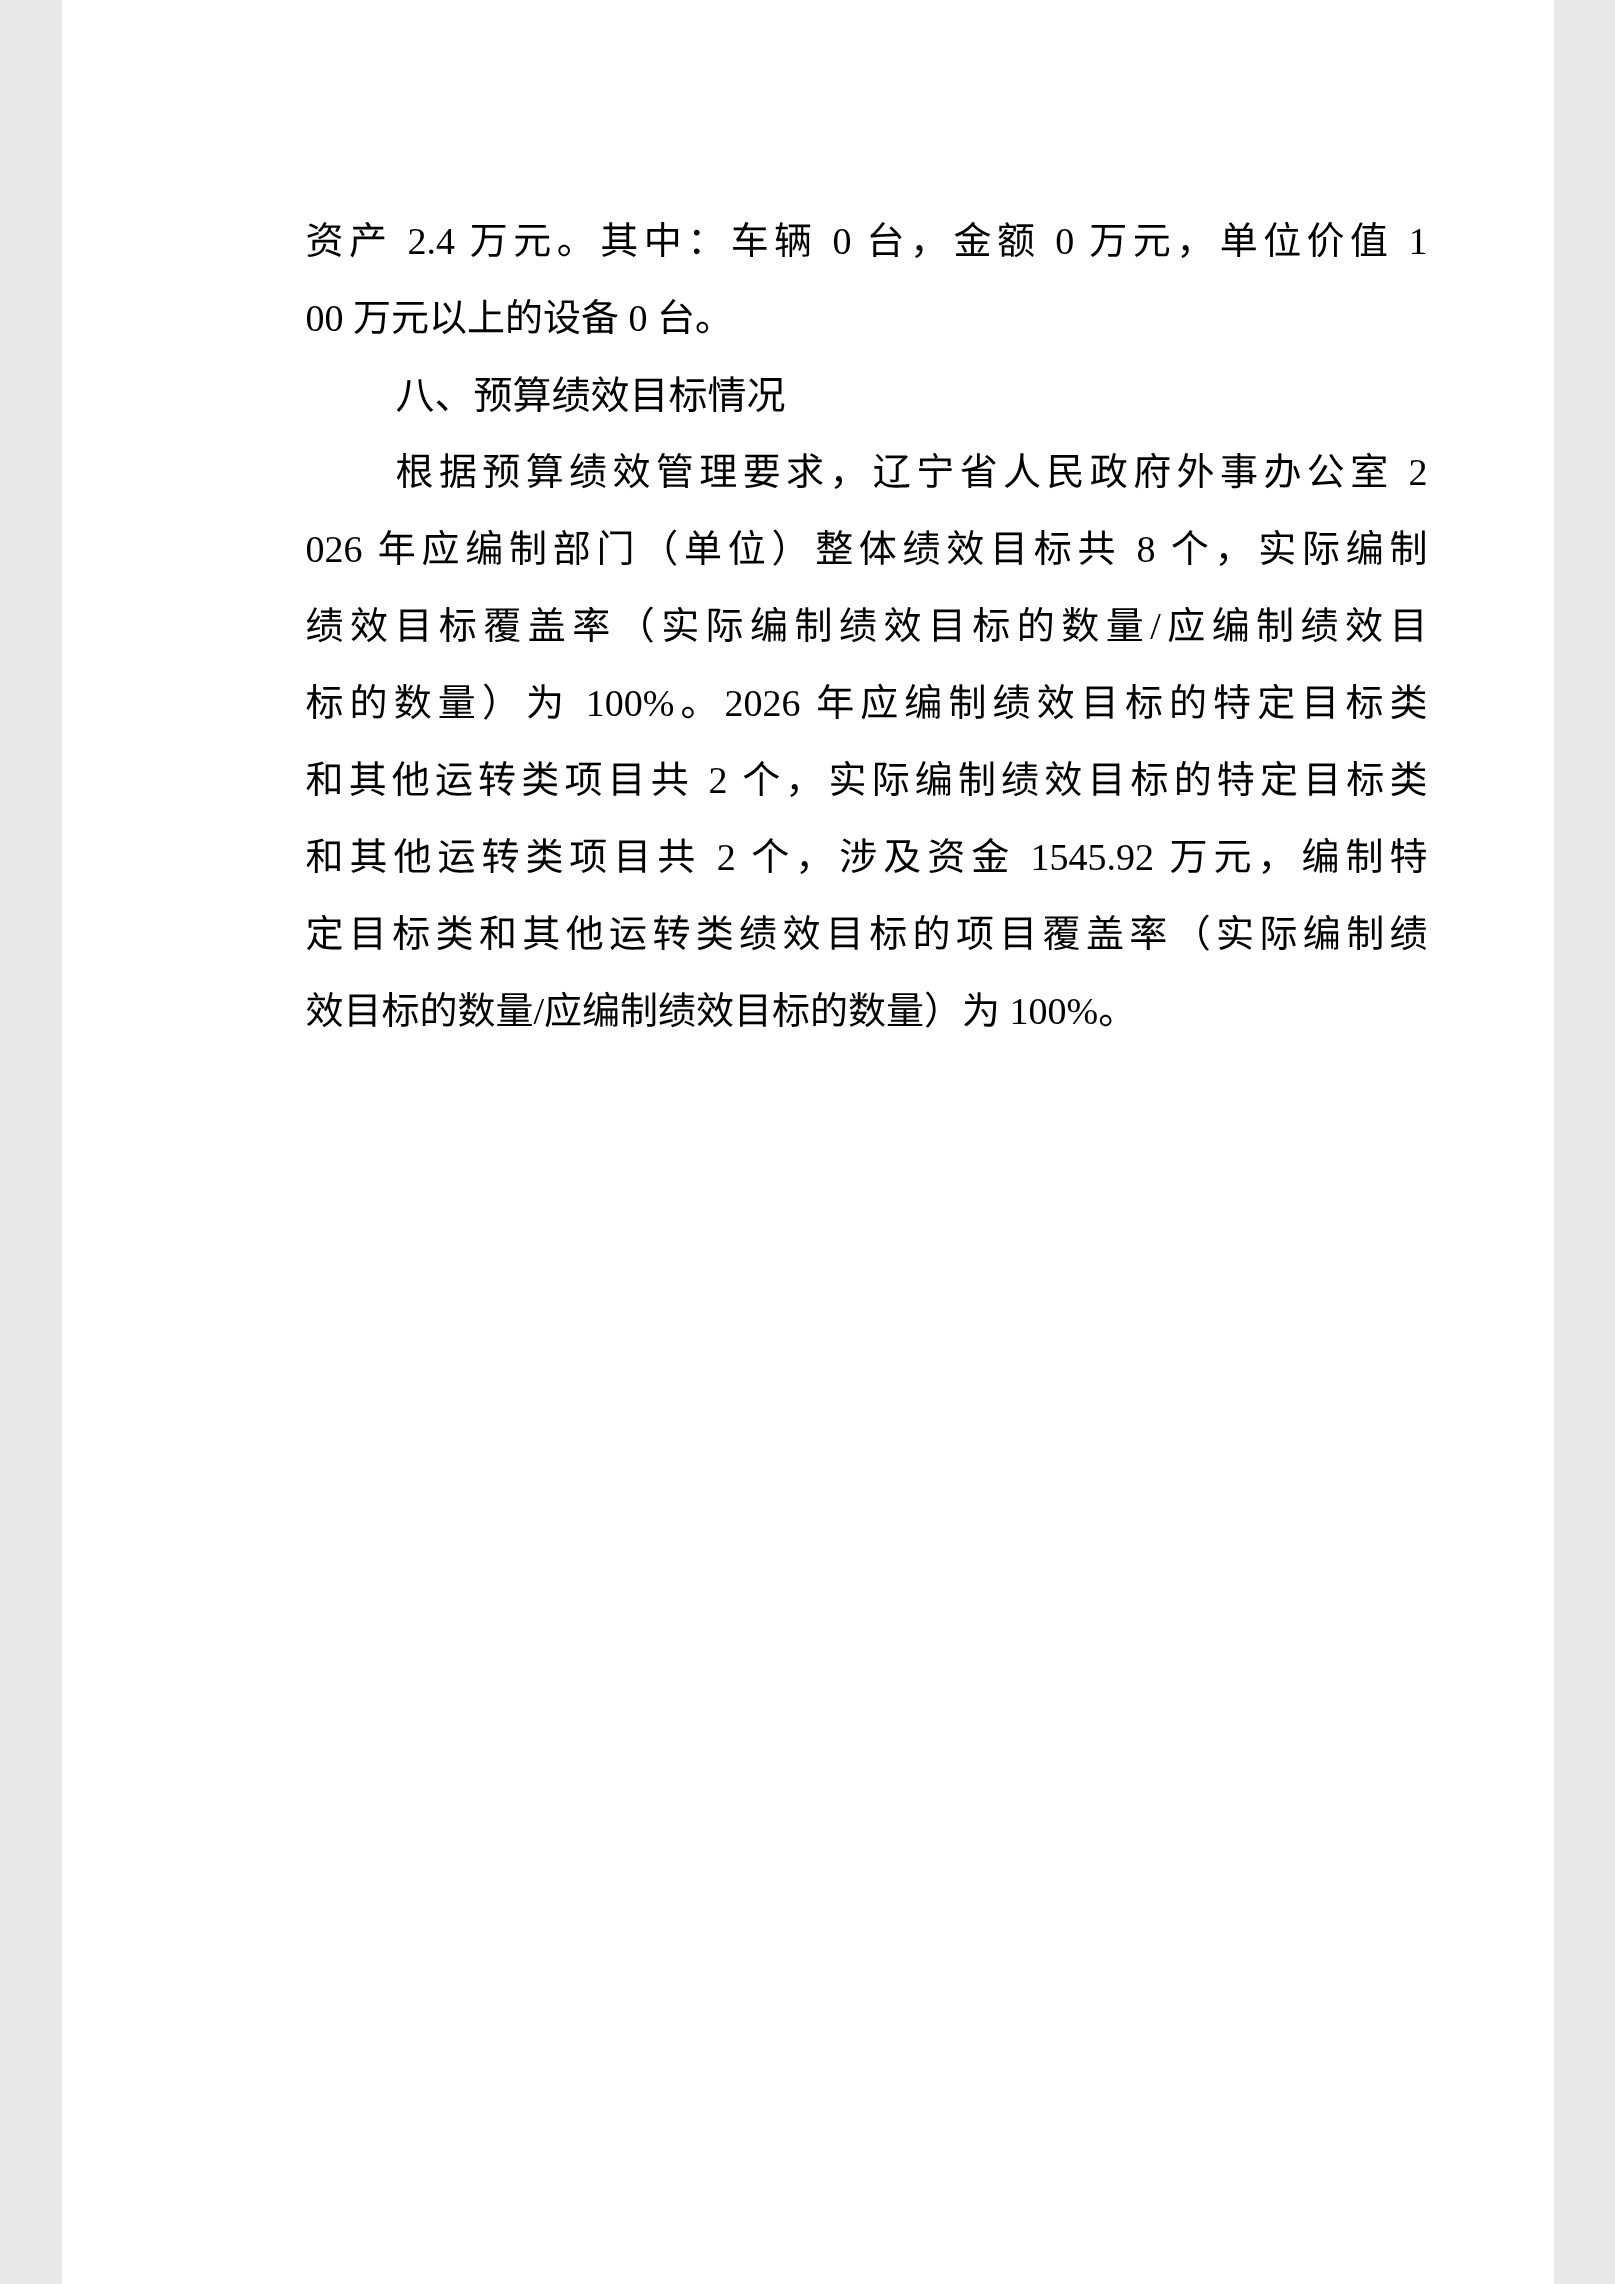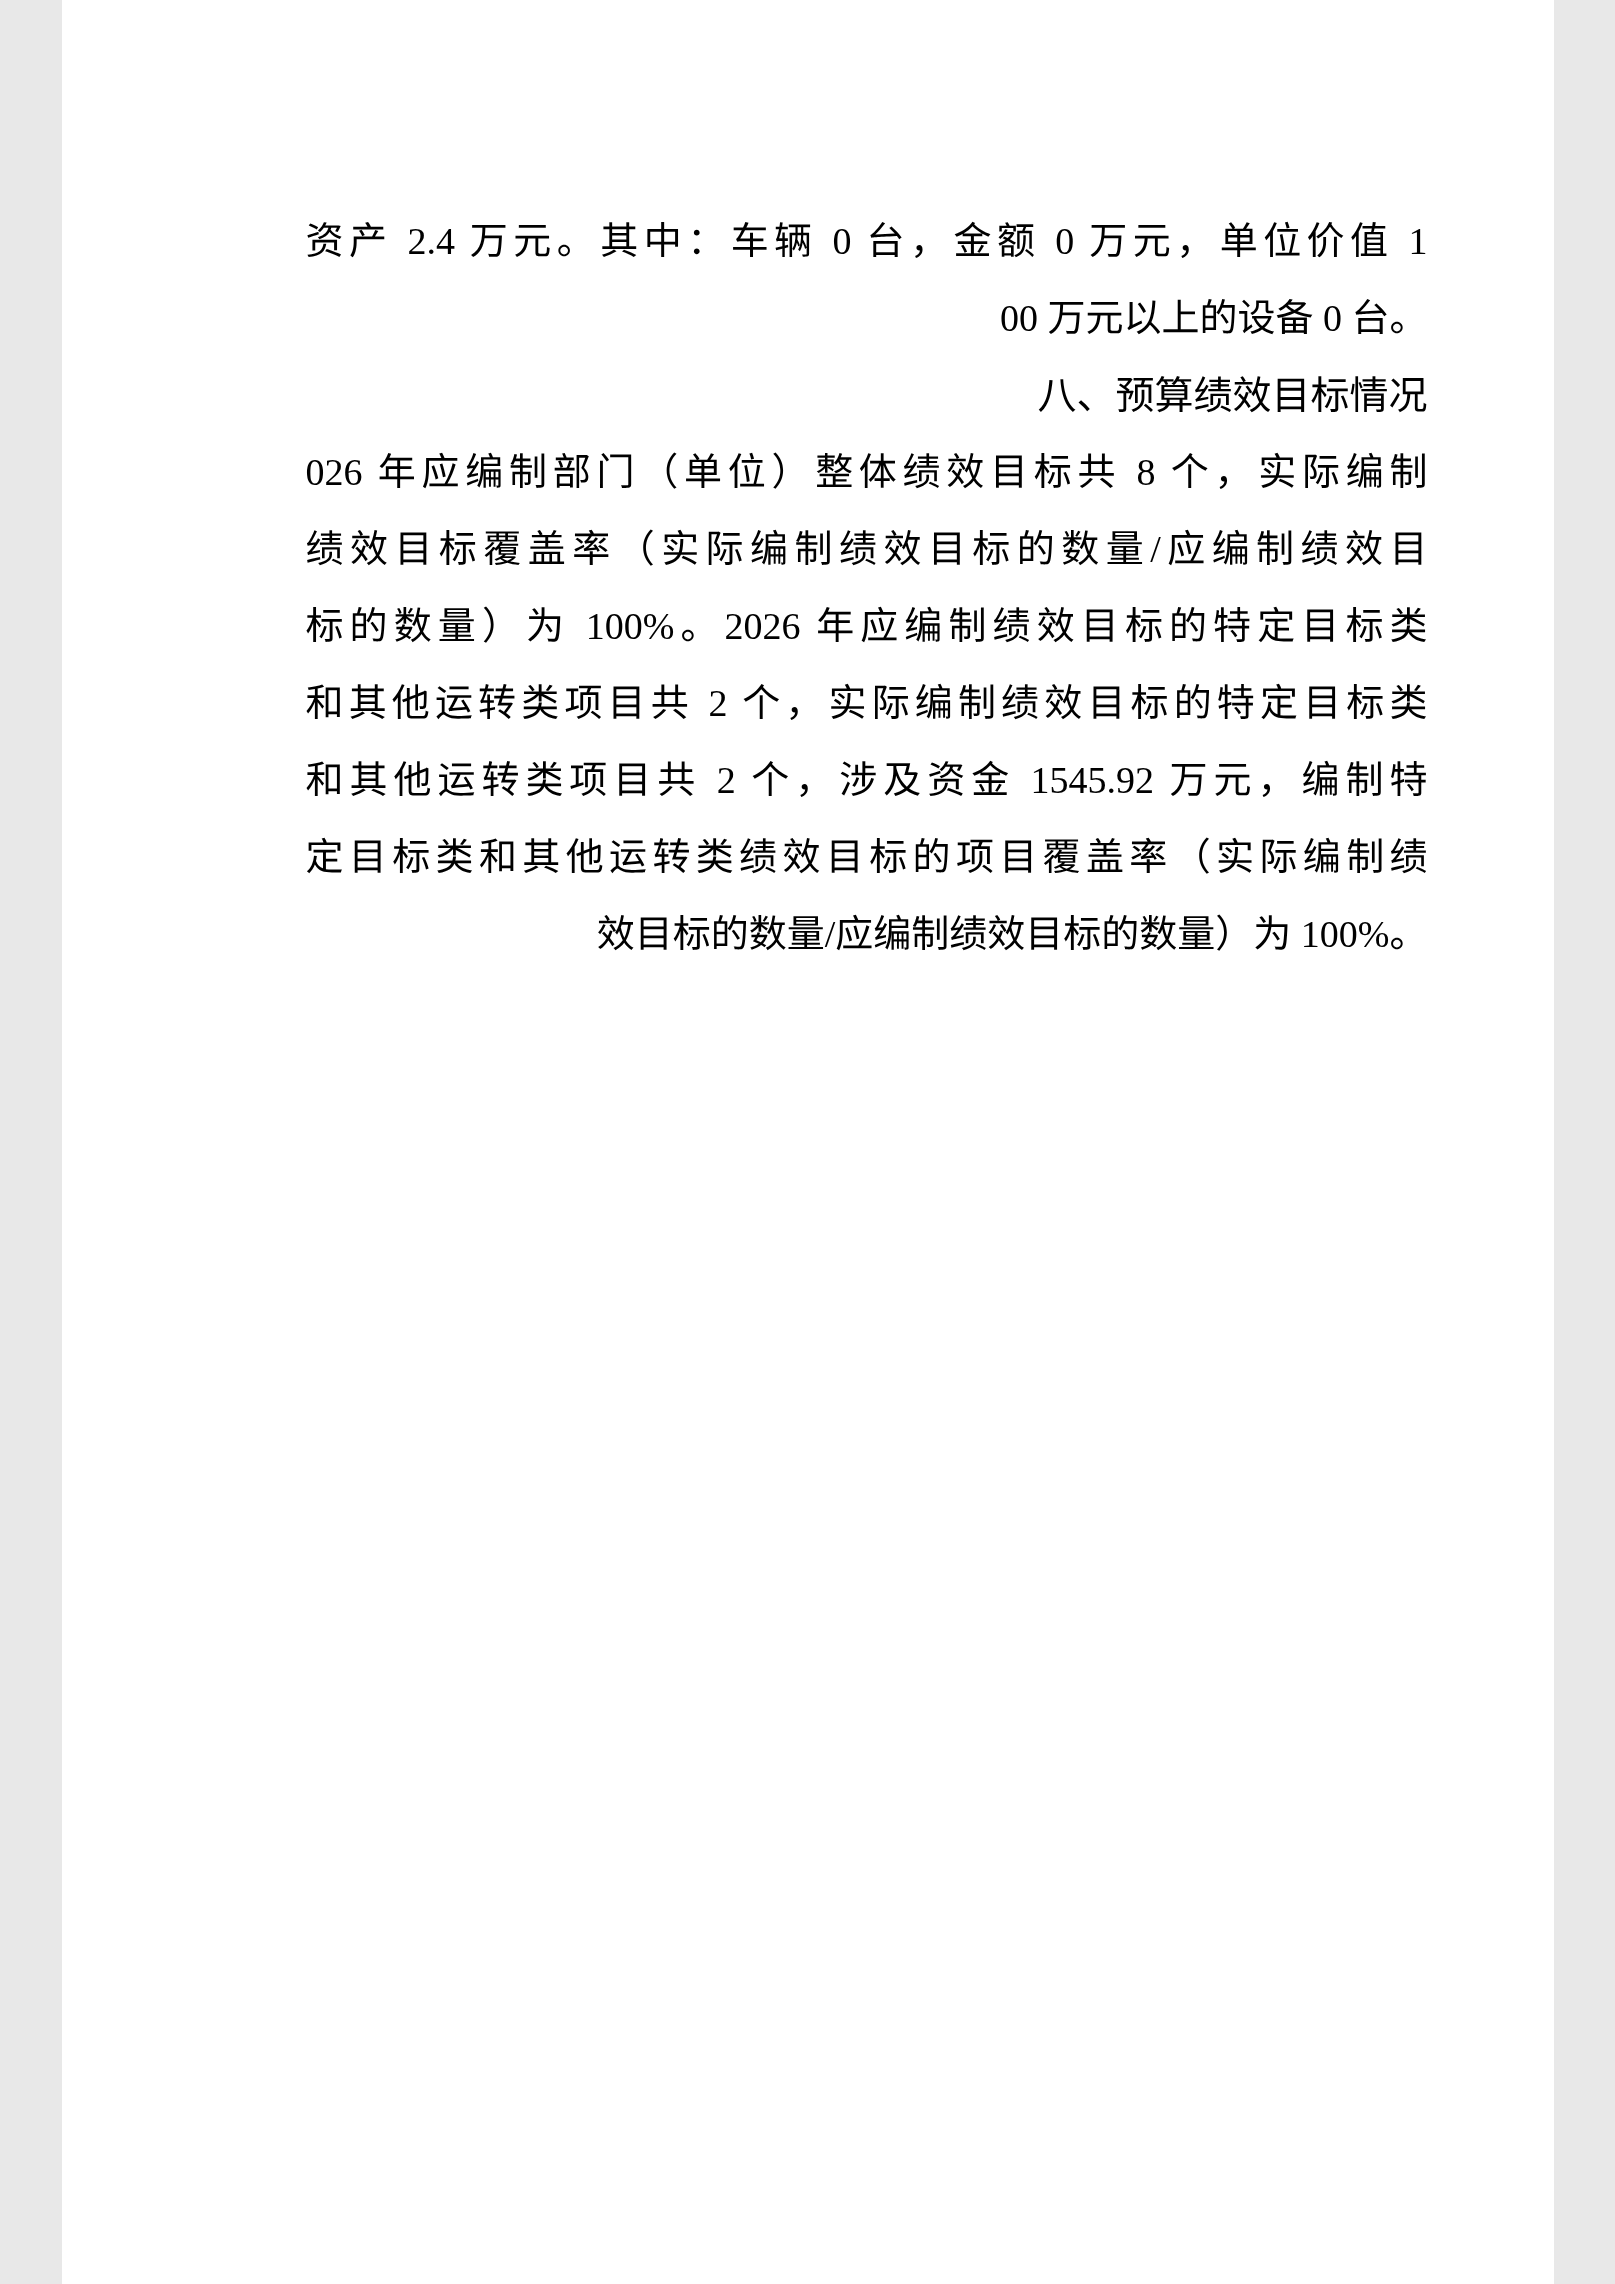--- a/index.html
+++ b/index.html
@@ -28,21 +28,20 @@
     width: 1122px;
   }
   .doc-line {
     height: 77px;
     line-height: 77px;
     font-size: 38px;
     color: var(--text-color);
     font-family: "Liberation Serif", "DejaVu Serif", serif;
     white-space: nowrap;
     letter-spacing: 0;
-    text-align: right;
   }
   
   .doc-line.fill {
     white-space: normal;
     text-align: justify;
     text-align-last: justify;
     text-justify: inter-ideograph;
   }
   
   .doc-line.indent {
@@ -59,20 +58,21 @@
 
 <div class="page">
   <div class="text-block">
 
     <div class="doc-line fill">资产 2.4 万元。其中：车辆 0 台，金额 0 万元，单位价值 1</div>
 
     <div class="doc-line">00 万元以上的设备 0 台。</div>
 
     <div class="doc-line heading indent">八、预算绩效目标情况</div>
 
+    <div class="doc-line fill indent">根据预算绩效管理要求，辽宁省人民政府外事办公室 2</div>
 
     <div class="doc-line fill">026 年应编制部门（单位）整体绩效目标共 8 个，实际编制</div>
 
 
     <div class="doc-line fill">绩效目标覆盖率（实际编制绩效目标的数量/应编制绩效目</div>
 
     <div class="doc-line fill">标的数量）为 100%。2026 年应编制绩效目标的特定目标类</div>
 
     <div class="doc-line fill">和其他运转类项目共 2 个，实际编制绩效目标的特定目标类</div>
 

